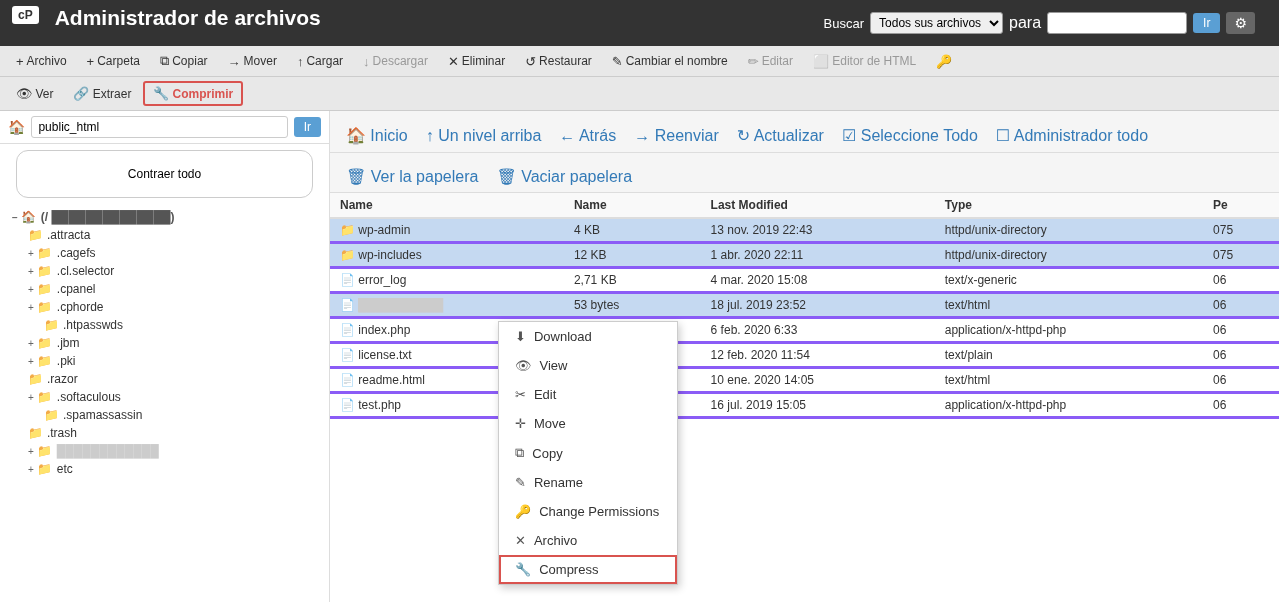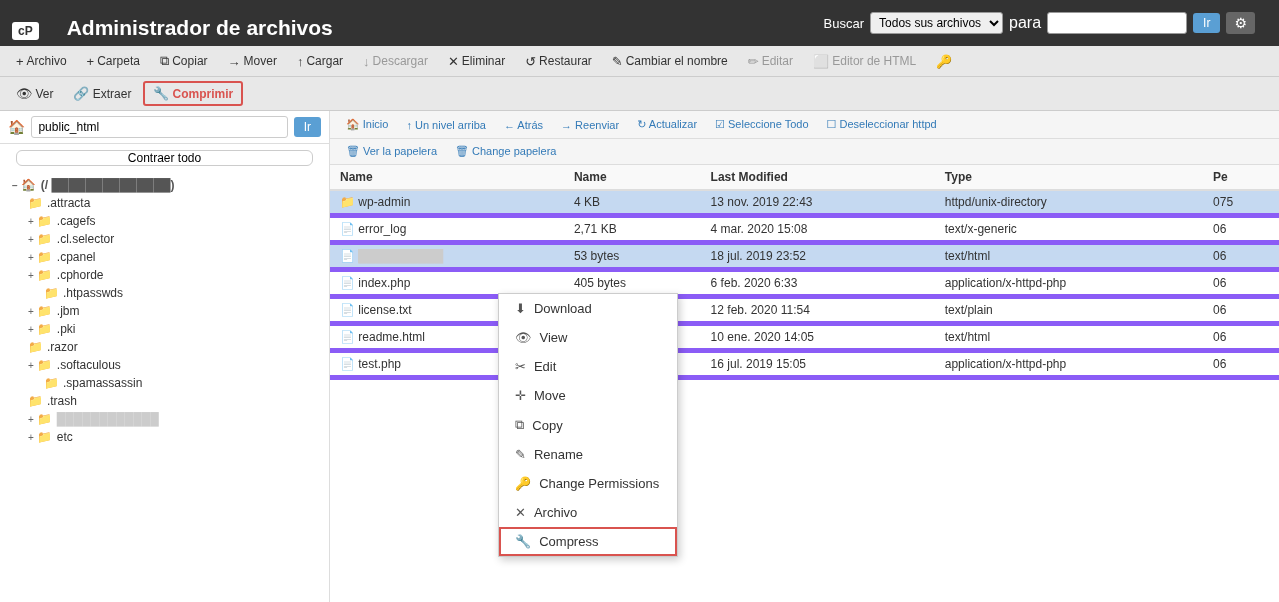--- a/index.html
+++ b/index.html
@@ -3,23 +3,23 @@
   <meta charset="utf-8">
   <style>
     * { box-sizing: border-box; margin: 0; padding: 0; }
     body { font-family: Arial, sans-serif; font-size: 13px; background: #f1f1f1; color: #333; }
 
     
     .top-header {
       background: #333;
       color: #fff;
       display: flex;
-      align-items: flex-end;
+      align-items: flex-start;
       padding: 6px 12px;
-      gap: 28px;
+      gap: 16px;
     }
     .top-header .search-area { margin-left: auto; display: flex; align-items: center; gap: 6px; }
 
     
     .toolbar {
       background: #e8e8e8;
       border-bottom: 1px solid #ccc;
       display: flex;
       flex-wrap: wrap;
       align-items: center;
@@ -69,24 +69,24 @@
       gap: 6px;
     }
     .sidebar-path-input {
       flex: 1; padding: 3px 6px; font-size: 12px; border: 1px solid #ccc; border-radius: 3px;
     }
     .sidebar-go-btn {
       background: #5a9fd4; color: #fff; border: none; padding: 3px 10px; border-radius: 3px; cursor: pointer; font-size: 12px;
     }
     .collapse-btn {
       margin: 6px 16px;
-      padding: 0 8px;
+      padding: 16px 8px;
       background: #fff;
       border: 1px solid #ccc;
-      border-radius: 6px;
+      border-radius: 12px;
       cursor: pointer;
       font-size: 12px;
       text-align: center;
     }
     .sidebar-tree {
       flex: 1;
       overflow-y: auto;
       padding: 4px 0;
     }
     .tree-item {
@@ -111,22 +111,22 @@
     .file-toolbar {
       background: #f5f5f5;
       border-bottom: 1px solid #ddd;
       padding: 5px 10px;
       display: flex;
       flex-wrap: wrap;
       gap: 6px;
       align-items: center;
     }
     .file-toolbar-btn {
-      background: none; border: none; color: #337ab7; cursor: pointer; padding: 2px 6px; font-size: 11px;
-      display: flex; align-items: center; gap: 3px;
+      background: none; border: none; color: #337ab7; cursor: pointer; padding: 2px 6px; font-size: 16px;
+      display: flex; align-items: center; gap: 3px; margin-top: 8px;
     }
     .file-toolbar2 {
       background: #f5f5f5;
       border-bottom: 1px solid #ddd;
       padding: 4px 10px;
       display: flex;
       gap: 6px;
       align-items: flex-end;
     }
 
@@ -147,21 +147,21 @@
       padding: 5px 10px;
       text-align: left;
       font-weight: bold;
       color: #333;
       position: sticky;
       top: 0;
       z-index: 1;
     }
     .file-table td {
       padding: 4px 10px;
-      border-bottom: 5px solid #8b5cf6;
+      border-bottom: 3px solid #8b5cf6;
       white-space: nowrap;
     }
     .file-table tr.selected { background: #c5d9f1; }
 
     
     .context-menu {
       position: absolute;
       background: #fff;
       border: 1px solid #ccc;
       box-shadow: 2px 3px 8px rgba(0,0,0,0.2);
@@ -310,45 +310,52 @@
   </div>
 
   <div class="file-panel">
     <div class="file-toolbar">
       <button class="file-toolbar-btn">🏠 Inicio</button>
       <button class="file-toolbar-btn">↑ Un nivel arriba</button>
       <button class="file-toolbar-btn">← Atrás</button>
       <button class="file-toolbar-btn">→ Reenviar</button>
       <button class="file-toolbar-btn">↻ Actualizar</button>
       <button class="file-toolbar-btn">☑ Seleccione Todo</button>
-      <button class="file-toolbar-btn">☐ Deseleccionar httpd</button>
+      <button class="file-toolbar-btn">☐ Administrador todo</button>
     </div>
     <div class="file-toolbar2">
       <button class="file-toolbar-btn">🗑 Ver la papelera</button>
-      <button class="file-toolbar-btn">🗑 Change papelera</button>
+      <button class="file-toolbar-btn">🗑 Vaciar papelera</button>
     </div>
     <div class="file-table-wrapper" style="position:relative;">
       <table class="file-table">
         <thead>
           <tr>
             <th>Name</th>
             <th>Name</th>
             <th>Last Modified</th>
             <th>Type</th>
             <th>Pe</th>
           </tr>
         </thead>
         <tbody>
           <tr class="selected">
             <td><span style="color:#f0a500;">📁</span> wp-admin</td>
             <td>4 KB</td>
               <td>13 nov. 2019 22:43</td>
               <td>httpd/unix-directory</td>
               <td>075</td>
           </tr>
+          <tr class="selected">
+            <td><span style="color:#f0a500;">📁</span> wp-includes</td>
+            <td>12 KB</td>
+              <td>1 abr. 2020 22:11</td>
+              <td>httpd/unix-directory</td>
+              <td>075</td>
+          </tr>
           <tr>
             <td><span style="color:#888;">📄</span> error_log</td>
             <td>2,71 KB</td>
               <td>4 mar. 2020 15:08</td>
               <td>text/x-generic</td>
               <td>06</td>
           </tr>
           <tr class="selected">
             <td><span style="color:#5a9fd4;">📄</span> <span style="background:#ccc;color:#ccc;">██████████</span></td>
             <td>53 bytes</td>

